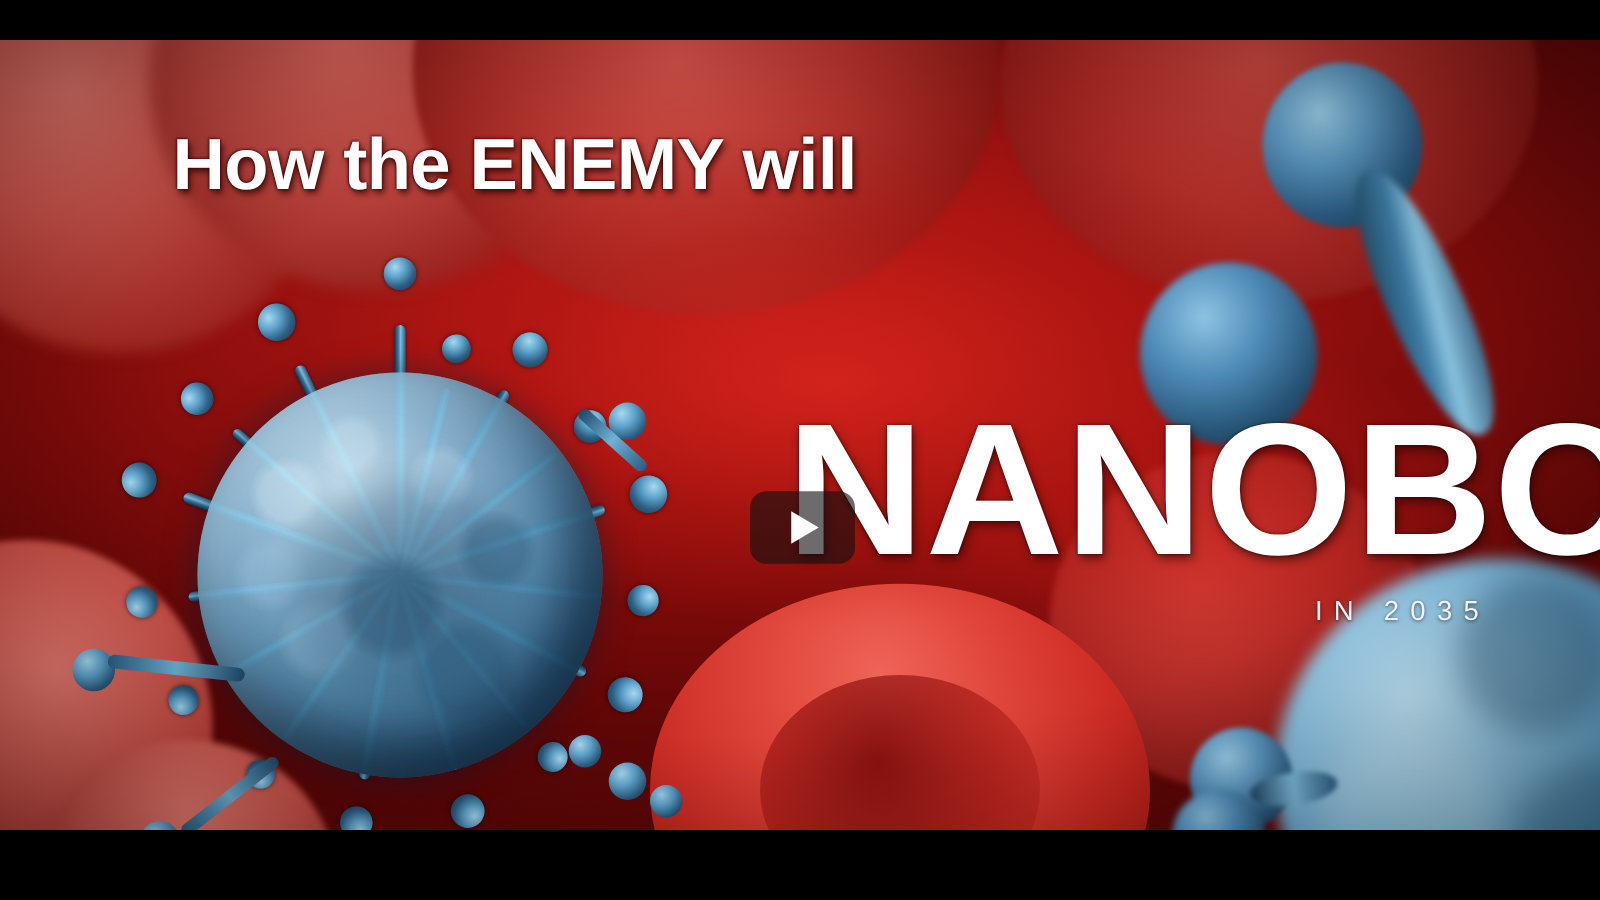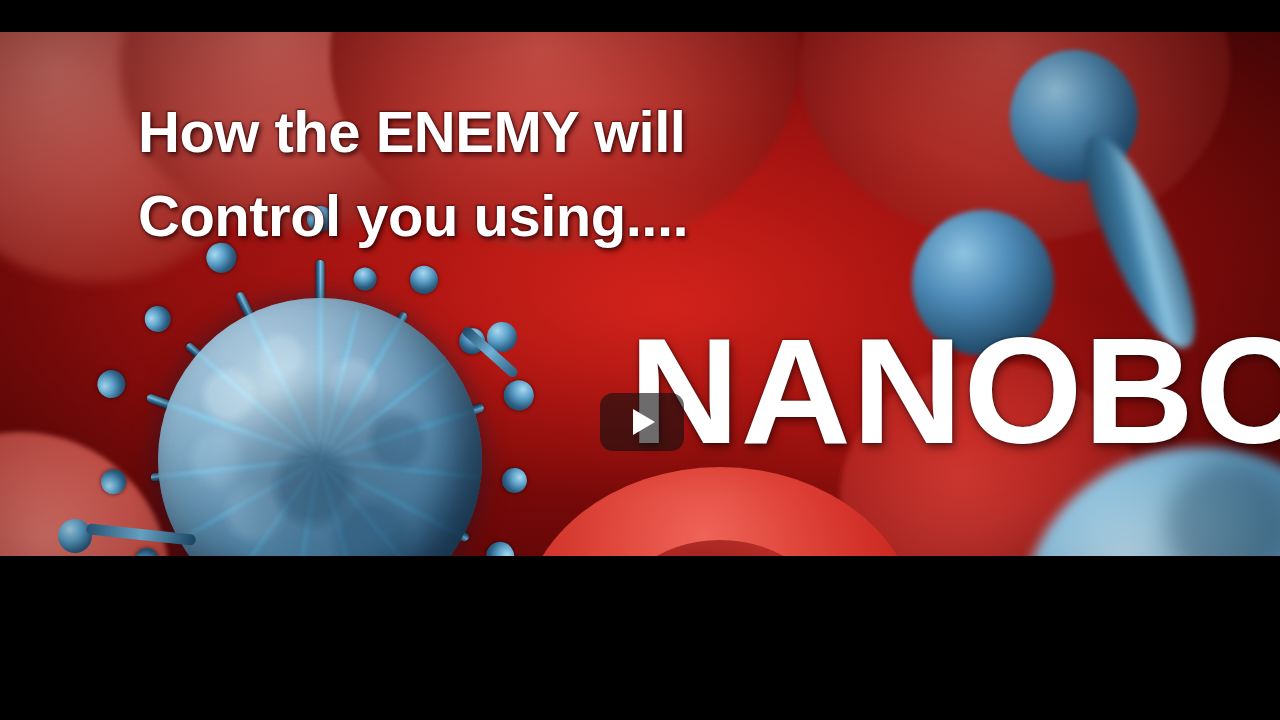--- a/index.html
+++ b/index.html
@@ -11,21 +11,21 @@
   body {
     width: 1280px;
     height: 720px;
     overflow: hidden;
     font-family: "Liberation Sans", sans-serif;
   }
 
   #stage {
     position: relative;
     width: 1280px;
-    height: 556px;
+    height: 664px;
     background: #000000;
     overflow: hidden;
   }
 
   
   #video-frame {
     position: absolute;
     left: 0;
     top: 32px;
     width: 1280px;
@@ -376,25 +376,25 @@
                 background:radial-gradient(circle at 36% 30%, #9ccde8 0%, #5d99c2 34%, #2b5a80 68%, #12314a 100%);"></div>
     <div class="blue-arm" style="left:1000px;top:586px;width:70px;height:26px;filter:blur(2px);transform:rotate(-8deg);
                 background:linear-gradient(90deg,#1d4766,#7fbcdd,#2b5e83);"></div>
     <div class="blue-blob" style="left:938px;top:600px;width:74px;height:72px;filter:blur(2.5px);
                 background:radial-gradient(circle at 36% 30%, #8fc3e2 0%, #4f8cb8 36%, #265375 70%, #0f2b42 100%);"></div>
 
     <div class="vignette"></div>
 
     <div id="headline">
       <span class="hl-line">How the ENEMY will</span>
-      <span class="hl-line">Control you using....</span>
     </div>
 
     <div id="brand-block">
       <span id="brand-title">NANOBOTS</span>
+      <span id="brand-year">IN 2035</span>
     </div>
 
     <div id="play-button">
       <div id="play-triangle"></div>
     </div>
 
   </div>
 
   <div class="letterbox" id="letterbox-top"></div>
   <div class="letterbox" id="letterbox-bottom"></div>

